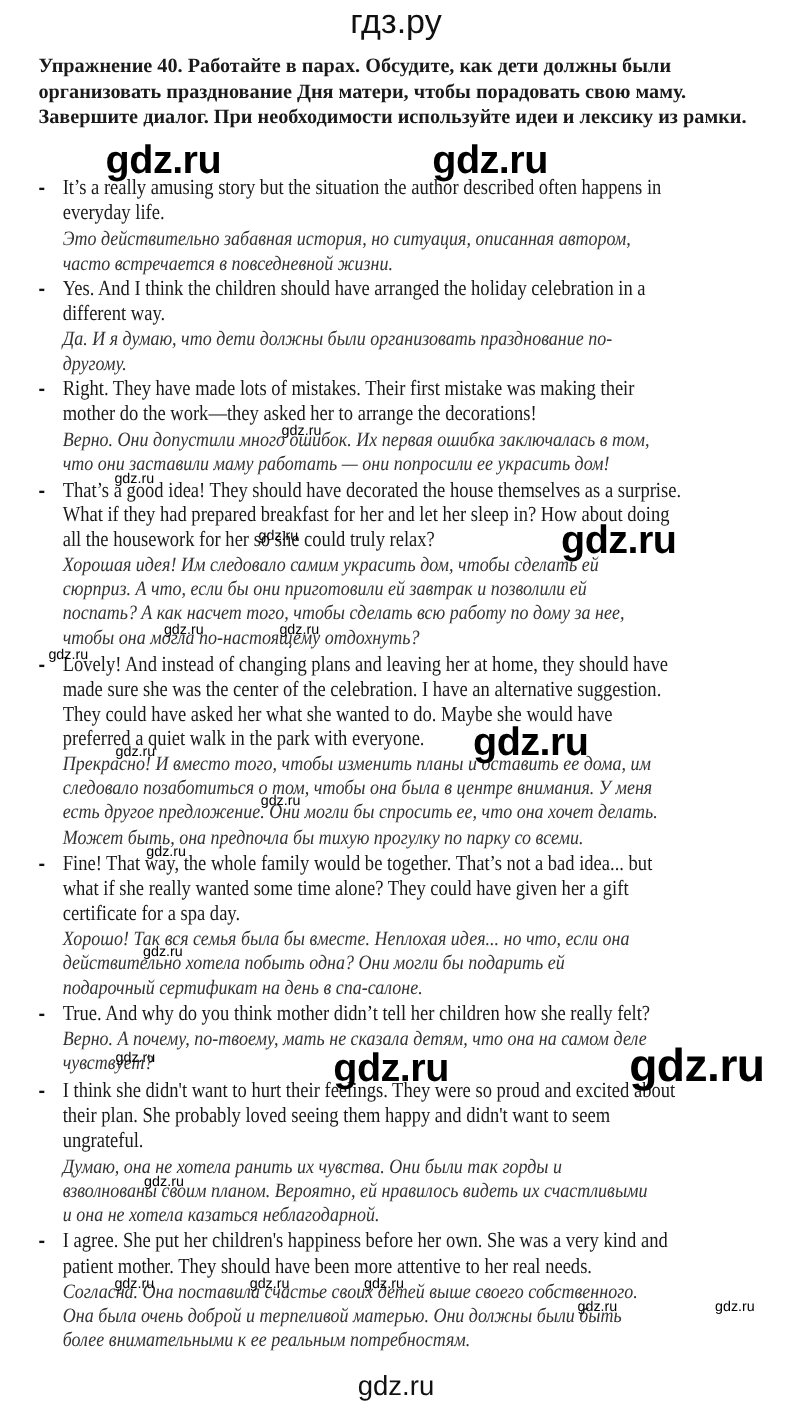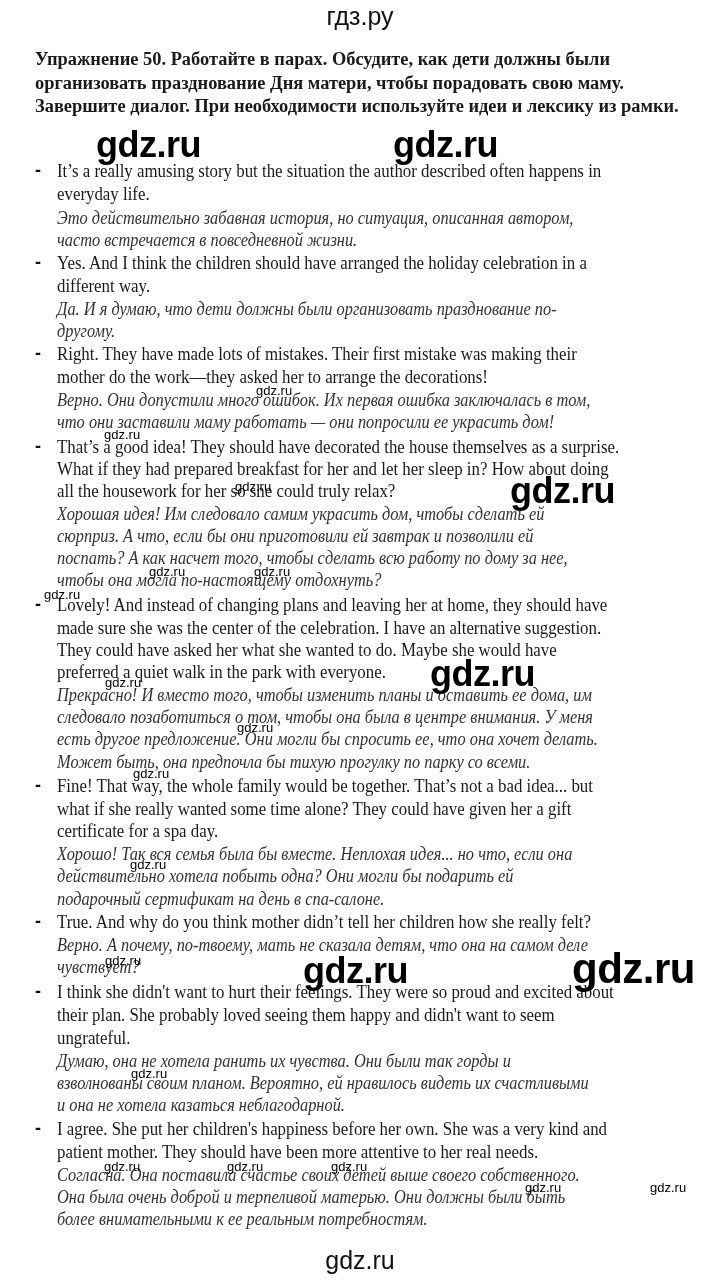--- a/index.html
+++ b/index.html
@@ -1,19 +1,19 @@
 <!DOCTYPE html>
 <html><head>
 <meta charset="utf-8">
 <style>
   html, body { margin: 0; padding: 0; background: #ffffff; }
   body { width: 720px; height: 1282px; position: relative; overflow: hidden; color: #111; }
   .header-title {
     position: absolute; top: 2px; left: 0; width: 720px; text-align: center;
-    font-family: "Liberation Sans", sans-serif; font-size: 25px; color: #111;
+    font-family: "Liberation Sans", sans-serif; font-size: 31px; color: #111;
   }
   .task {
     position: absolute; left: 35px; top: 48px; width: 650px;
     font-family: "Liberation Serif", serif; font-weight: bold; font-size: 18.4px; line-height: 23.5px;
     color: #1a1a1a;
   }
   .line {
     position: absolute; left: 57px; white-space: nowrap;
     font-family: "Liberation Serif", serif; font-size: 19.6px; color: #1a1a1a;
     transform-origin: left top;
@@ -33,21 +33,21 @@
   .footer-wm {
     position: absolute; left: 0; width: 720px; top: 1246px; text-align: center;
     font-family: "Liberation Sans", sans-serif; font-size: 25px; color: #111;
   }
 </style>
 </head>
 <body>
 
 <div class="header-title">гдз.ру</div>
 
-<div class="task">Упражнение 50. Работайте в парах. Обсудите, как дети должны были организовать празднование Дня матери, чтобы порадовать свою маму. Завершите диалог. При необходимости используйте идеи и лексику из рамки.</div>
+<div class="task">Упражнение 40. Работайте в парах. Обсудите, как дети должны были организовать празднование Дня матери, чтобы порадовать свою маму. Завершите диалог. При необходимости используйте идеи и лексику из рамки.</div>
 
 <div class="dash" style="top:160px">-</div>
 <div class="line en" style="top:160px">It’s a really amusing story but the situation the author described often happens in</div>
 <div class="line en" style="top:183px">everyday life.</div>
 <div class="line ru" style="top:207px">Это действительно забавная история, но ситуация, описанная автором,</div>
 <div class="line ru" style="top:229px">часто встречается в повседневной жизни.</div>
 
 <div class="dash" style="top:252px">-</div>
 <div class="line en" style="top:252px">Yes. And I think the children should have arranged the holiday celebration in a</div>
 <div class="line en" style="top:275px">different way.</div>

